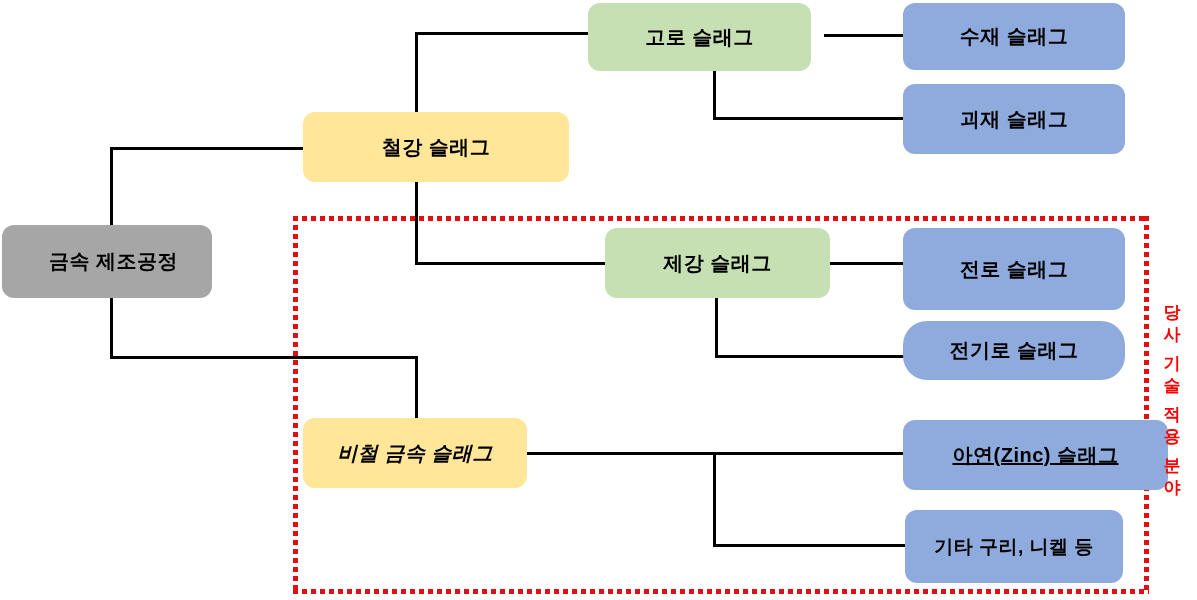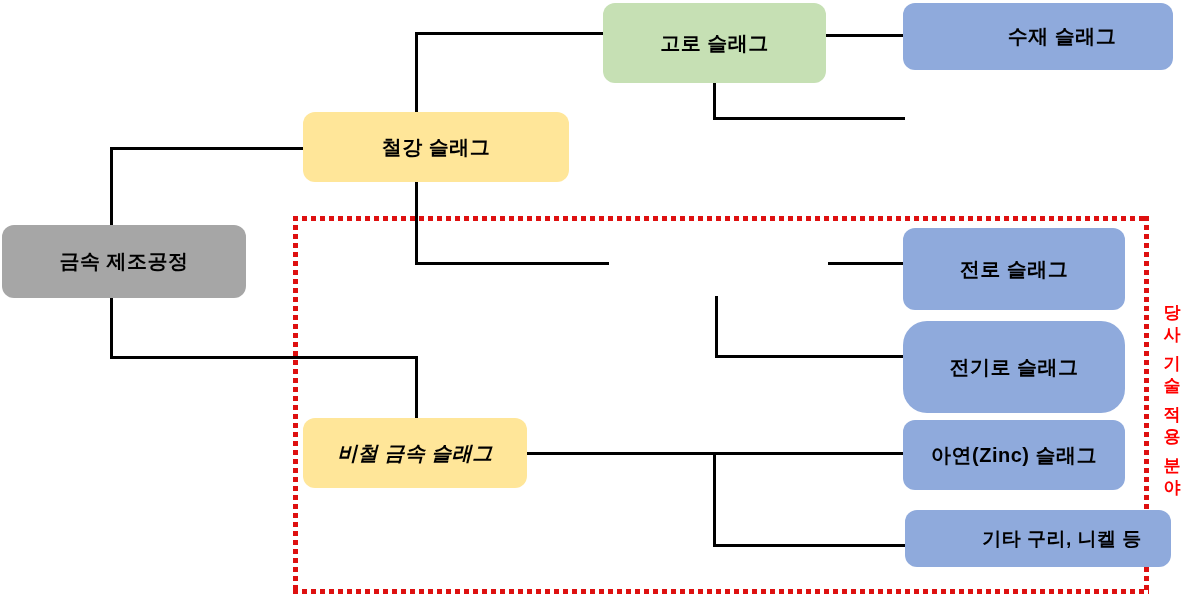--- a/index.html
+++ b/index.html
@@ -30,31 +30,31 @@
   #ln-h-granulated   {left:824px;top:34px;width:81px;height:3px;}
   #ln-v-blast-drop   {left:713px;top:70px;width:3px;height:50px;}
   #ln-h-aircooled    {left:713px;top:117px;width:192px;height:3px;}
   #ln-h-converter    {left:828px;top:262px;width:77px;height:3px;}
   #ln-v-smk-drop     {left:715px;top:296px;width:3px;height:62px;}
   #ln-h-earc         {left:715px;top:355px;width:190px;height:3px;}
   #ln-h-zinc         {left:525px;top:452px;width:380px;height:3px;}
   #ln-v-nonf-drop2   {left:713px;top:452px;width:3px;height:95px;}
   #ln-h-other        {left:713px;top:544px;width:192px;height:3px;}
   
-  #node-root        {left:2px;  top:225px;width:244px;height:73px;}
+  #node-root        {left:2px;  top:225px;width:197px;height:73px;padding-left:13px;}
   #node-steel       {left:303px;top:112px;width:266px;height:70px;}
   #node-nonferrous  {left:303px;top:418px;width:224px;height:70px;font-style:italic;}
-  #node-blast       {left:603px;top:3px;  width:223px;height:80px;}
+  #node-blast       {left:588px;top:3px;  width:223px;height:68px;}
   #node-steelmaking {left:605px;top:228px;width:225px;height:70px;}
-  #node-granulated  {left:903px;top:3px;  width:222px;height:67px;padding-left:48px;}
+  #node-granulated  {left:903px;top:3px;  width:222px;height:67px;}
   #node-aircooled   {left:903px;top:84px; width:222px;height:70px;}
   #node-converter   {left:903px;top:228px;width:222px;height:82px;}
-  #node-earc        {left:903px;top:321px;width:222px;height:92px;border-radius:24px;}
-  #node-zinc        {left:903px;top:420px;width:222px;height:70px;}
-  #node-other       {left:905px;top:510px;width:218px;height:57px;font-size:19px;padding-left:48px;}
+  #node-earc        {left:903px;top:321px;width:222px;height:59px;border-radius:24px;}
+  #node-zinc        {left:903px;top:420px;width:265px;height:70px;text-decoration:underline;}
+  #node-other       {left:905px;top:510px;width:218px;height:73px;font-size:19px;}
   
   #tech-zone{position:absolute;left:293px;top:216px;width:856px;height:378px;z-index:0;}
   .dz{position:absolute;}
   .dz.top   {left:0;top:0;width:100%;height:5px;
              background:repeating-linear-gradient(90deg,var(--dotted,#DE1010) 0 5px,transparent 5px 9px);}
   .dz.bottom{left:0;bottom:0;width:100%;height:5px;
              background:repeating-linear-gradient(90deg,var(--dotted,#DE1010) 0 5px,transparent 5px 9px);}
   .dz.left  {left:0;top:0;width:5px;height:100%;
              background:repeating-linear-gradient(180deg,var(--dotted,#DE1010) 0 5px,transparent 5px 9px);}
   .dz.right {right:0;top:0;width:5px;height:100%;
@@ -94,21 +94,23 @@
     <div class="dz top"></div>
     <div class="dz bottom"></div>
     <div class="dz left"></div>
     <div class="dz right"></div>
   </div>
 
   <div class="node gray" id="node-root">금속 제조공정</div>
   <div class="node yellow" id="node-steel">철강 슬래그</div>
   <div class="node yellow" id="node-nonferrous">비철 금속 슬래그</div>
   <div class="node green" id="node-blast">고로 슬래그</div>
+  <div class="node green" id="node-steelmaking">제강 슬래그</div>
   <div class="node blue" id="node-granulated">수재 슬래그</div>
+  <div class="node blue" id="node-aircooled">괴재 슬래그</div>
   <div class="node blue" id="node-converter">전로 슬래그</div>
   <div class="node blue" id="node-earc">전기로 슬래그</div>
   <div class="node blue" id="node-zinc">아연(Zinc) 슬래그</div>
   <div class="node blue" id="node-other">
     <div class="stack">
       <div>기타 구리, 니켈 등</div>
     </div>
   </div>
 
   <div id="annotation">

